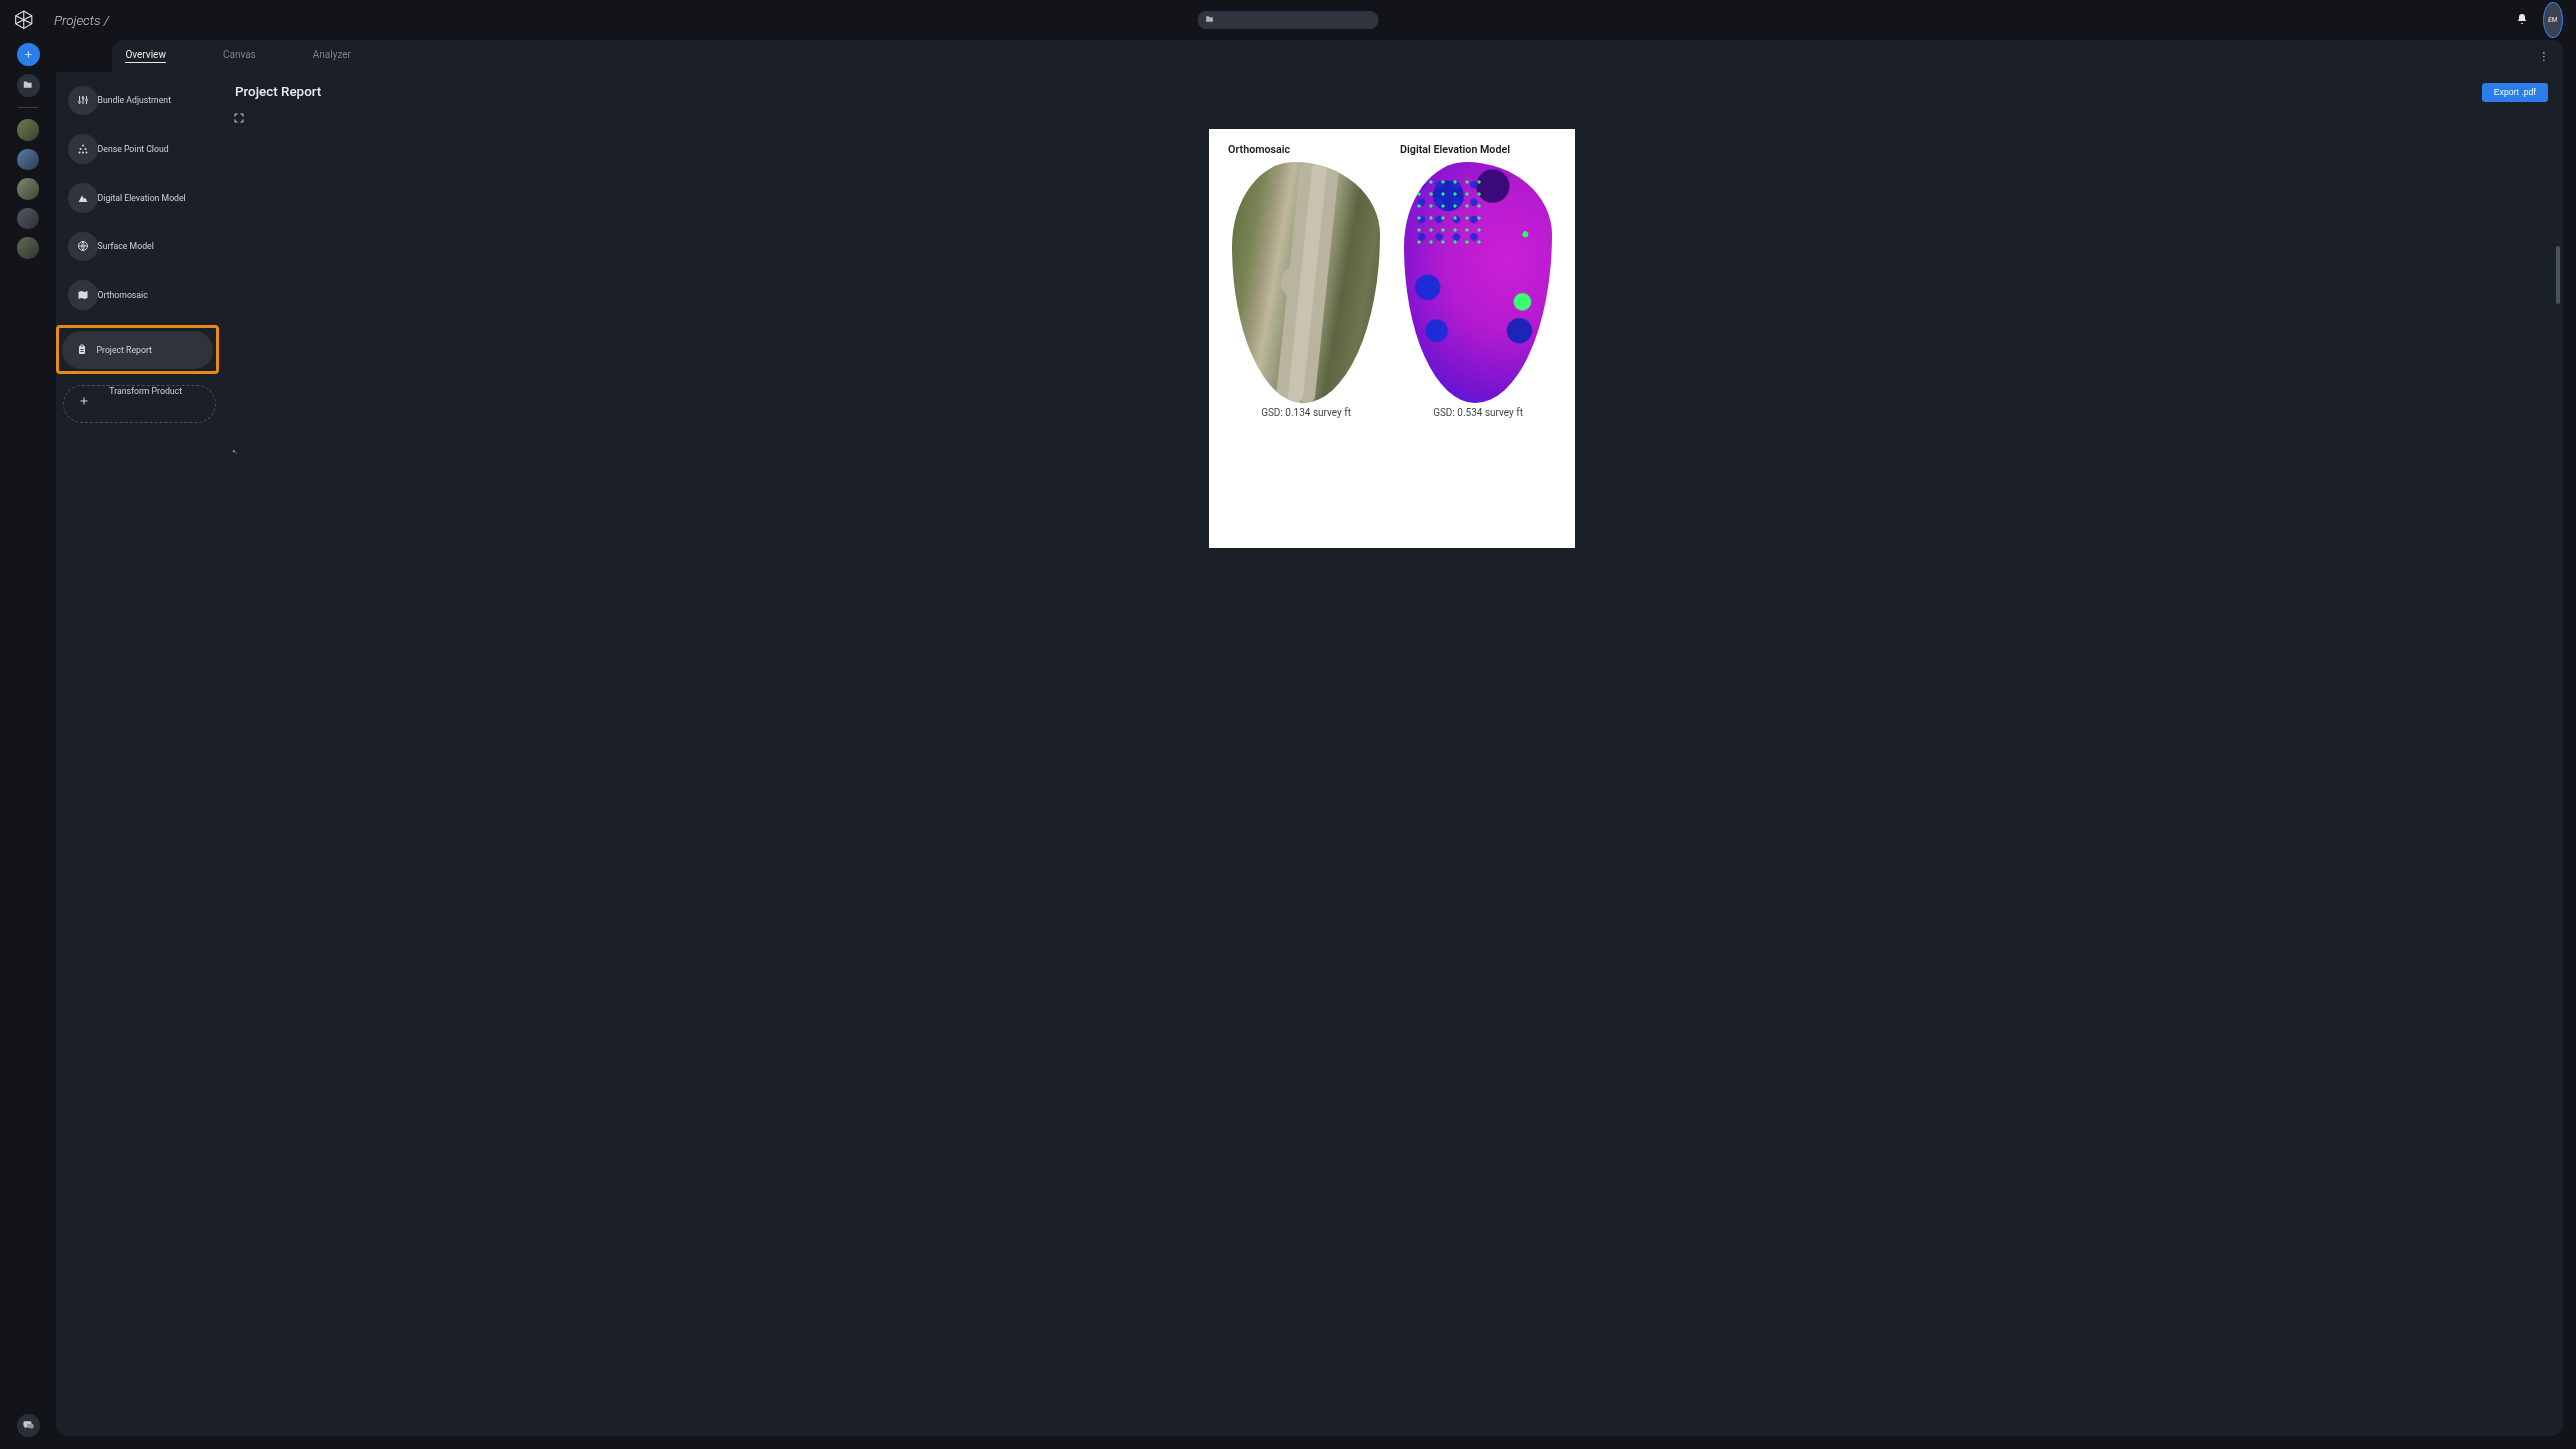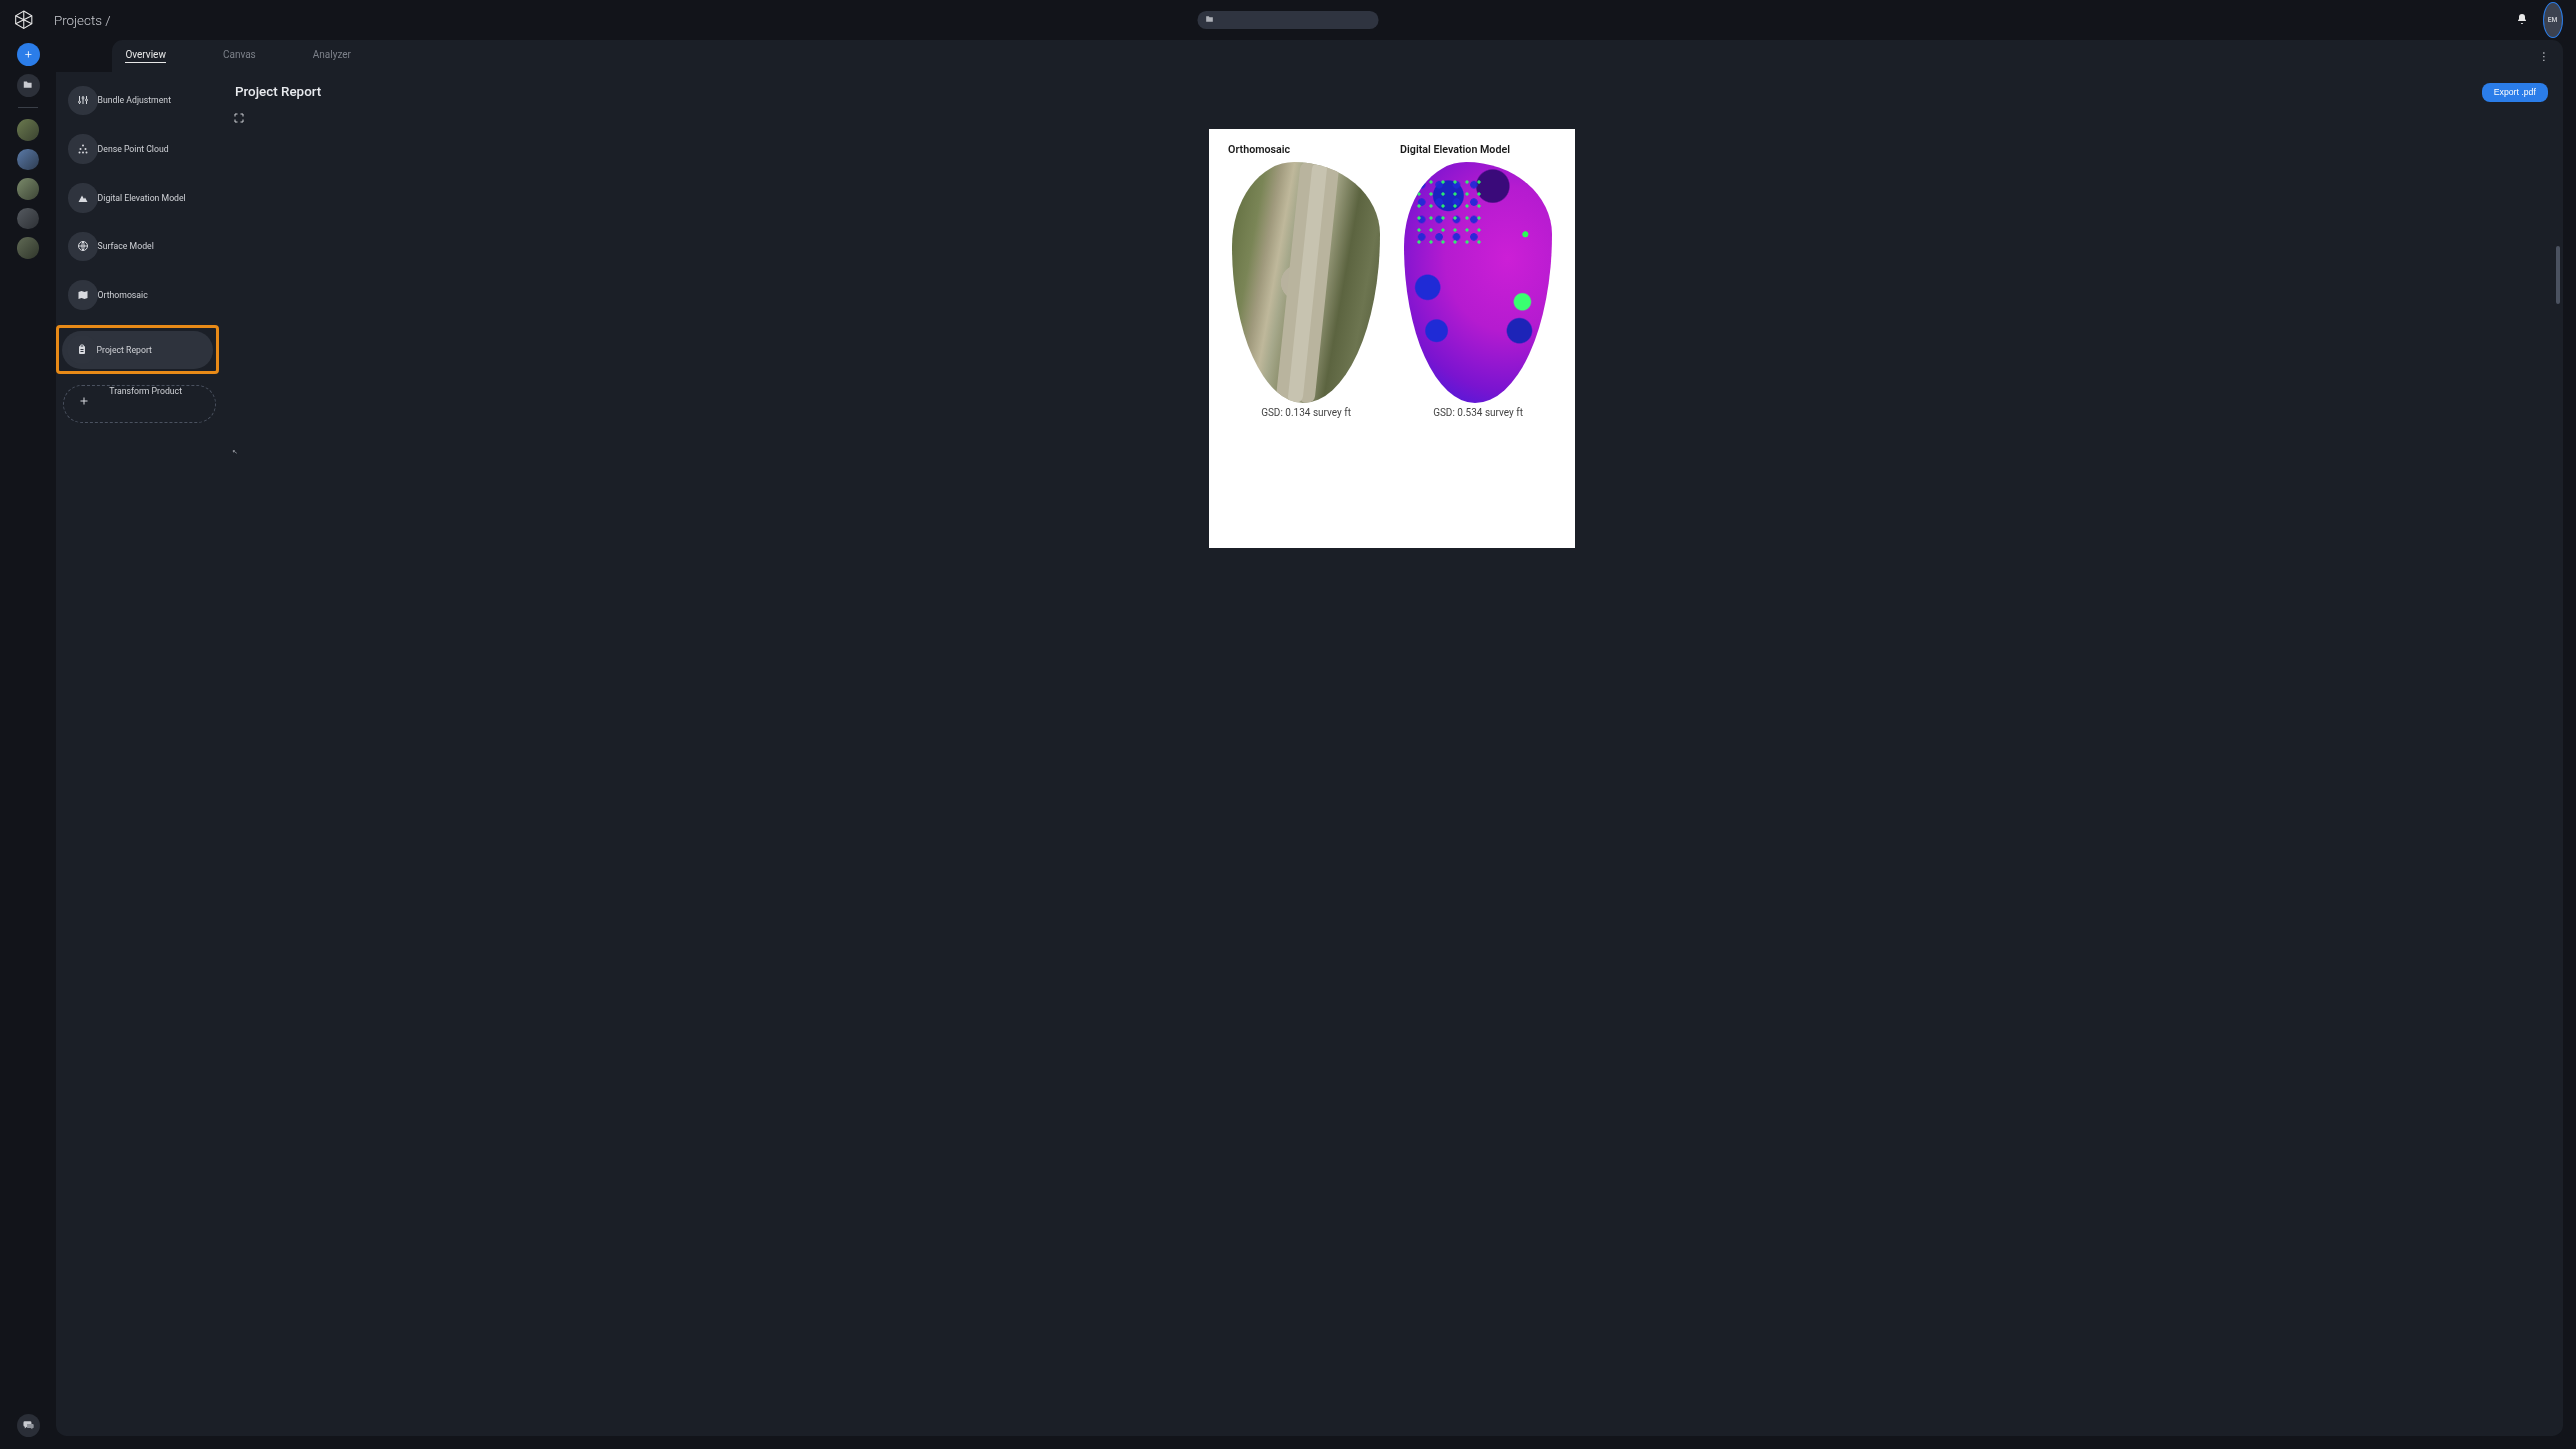--- a/index.html
+++ b/index.html
@@ -11,20 +11,21 @@
     overflow: hidden;
   }
 
   
   .topbar {
     height: 40px;
     display: flex;
     align-items: center;
     padding: 0 13.4px;
     position: relative;
+    font-style: italic;
   }
   .logo {
     width: 21.5px; height: 21.5px;
     margin-right: 19px;
     display:flex;align-items:center;justify-content:center;
   }
   .breadcrumb {
     color: #c9cbd1;
     font-size: 13.4px;
     font-weight: 300;
@@ -200,21 +201,21 @@
   
   .report-panel{
     flex:1; padding: 12px 13.4px 0 19px; position:relative;
   }
   .report-title{
     font-size:13.4px;color:#e8eaee;font-weight:500;
   }
   .export-btn{
     position:absolute; top:10.7px; right:14.8px;
     background:#2b7de9;color:#fff;font-size:8.7px;
-    padding:4.7px 12px;border-radius:8px;cursor:pointer;border:none;
+    padding:4.7px 12px;border-radius:3px;cursor:pointer;border:none;
   }
   .fullscreen-btn{
     position:absolute; top:40px; left:17.4px;
     width:13.4px;height:13.4px;color:#d0d2d7;cursor:pointer;
   }
   .doc-page{
     margin: 29.5px auto 13.4px auto;
     width: 366px; height: 419px;
     background:#fff;
     color:#1a1a1a;

